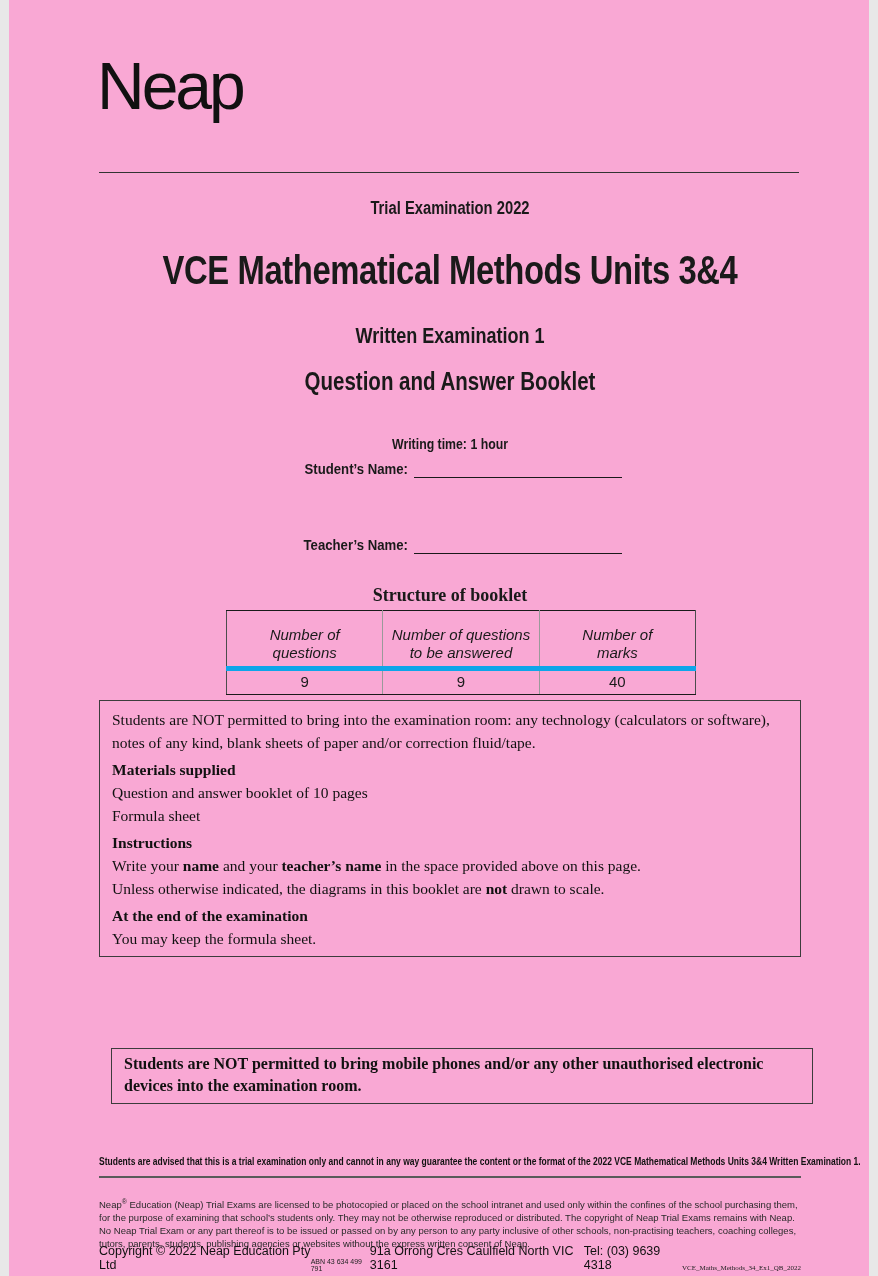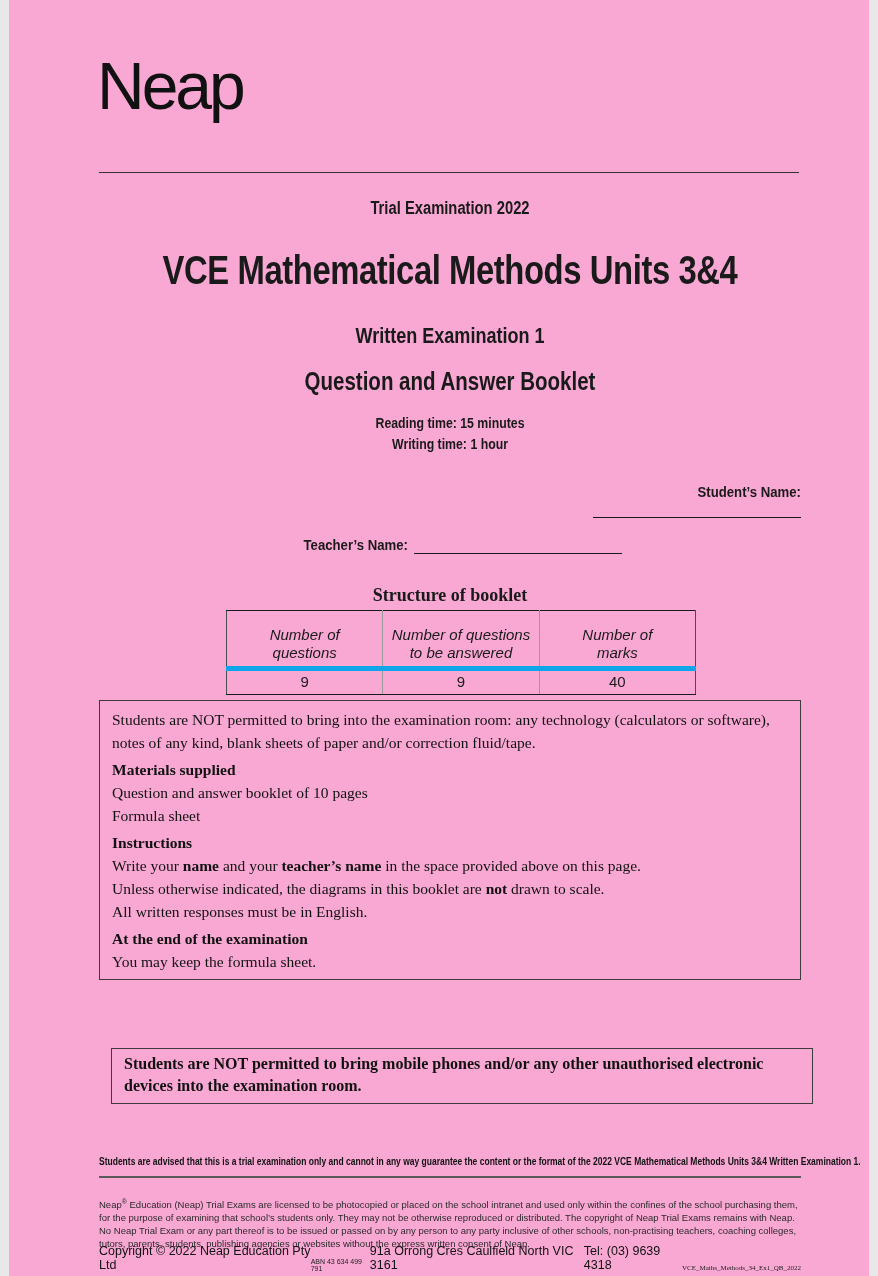--- a/index.html
+++ b/index.html
@@ -43,21 +43,21 @@
   .h-writing { top: 435px; font-size: 15px; font-weight: bold; }
   
   .name-row {
     position: absolute;
     left: 90px;
     width: 702px;
     display: flex;
     justify-content: center;
     align-items: flex-end;
   }
-  .name-row.student { top: 483px; flex-direction: column; }
+  .name-row.student { top: 460px; }
   .name-row.teacher { top: 536px; }
   .name-label {
     display: inline-block;
     width: 130px;
     text-align: right;
     font-size: 15.5px;
     font-weight: bold;
     transform: scaleX(0.85);
     transform-origin: 100% 50%;
     white-space: nowrap;
@@ -186,23 +186,20 @@
     <span class="cond">Trial Examination 2022</span>
   </div>
   <div class="center-block h-title">
     <span class="cond">VCE Mathematical Methods Units 3&amp;4</span>
   </div>
   <div class="center-block h-exam">
     <span class="cond">Written Examination 1</span>
   </div>
   <div class="center-block h-booklet">
     <span class="cond">Question and Answer Booklet</span>
-  </div>
-  <div class="center-block h-reading">
-    <span class="cond">Reading time: 15 minutes</span>
   </div>
   <div class="center-block h-writing">
     <span class="cond">Writing time: 1 hour</span>
   </div>
 
   <div class="name-row student">
     <span class="name-label">Student’s Name:</span>
     <span class="writein-line"></span>
   </div>
   <div class="name-row teacher">
@@ -232,21 +229,20 @@
   </table>
 
   <div class="rules-box">
     <p>Students are NOT permitted to bring into the examination room: any technology (calculators or software), notes of any kind, blank sheets of paper and/or correction fluid/tape.</p>
     <p class="head">Materials supplied</p>
     <p>Question and answer booklet of 10 pages</p>
     <p>Formula sheet</p>
     <p class="head">Instructions</p>
     <p><span>Write your </span><b>name</b><span> and your </span><b>teacher’s name</b><span> in the space provided above on this page.</span></p>
     <p><span>Unless otherwise indicated, the diagrams in this booklet are </span><b>not</b><span> drawn to scale.</span></p>
-    <p>All written responses must be in English.</p>
     <p class="head">At the end of the examination</p>
     <p>You may keep the formula sheet.</p>
   </div>
 
   <div class="phones-box">
     <span>Students are NOT permitted to bring mobile phones and/or any other unauthorised electronic devices into the examination room.</span>
   </div>
 
   <div class="advisory">Students are advised that this is a trial examination only and cannot in any way guarantee the content or the format of the 2022 VCE Mathematical Methods Units 3&amp;4 Written Examination 1.</div>
   <div class="rule-footer"></div>

